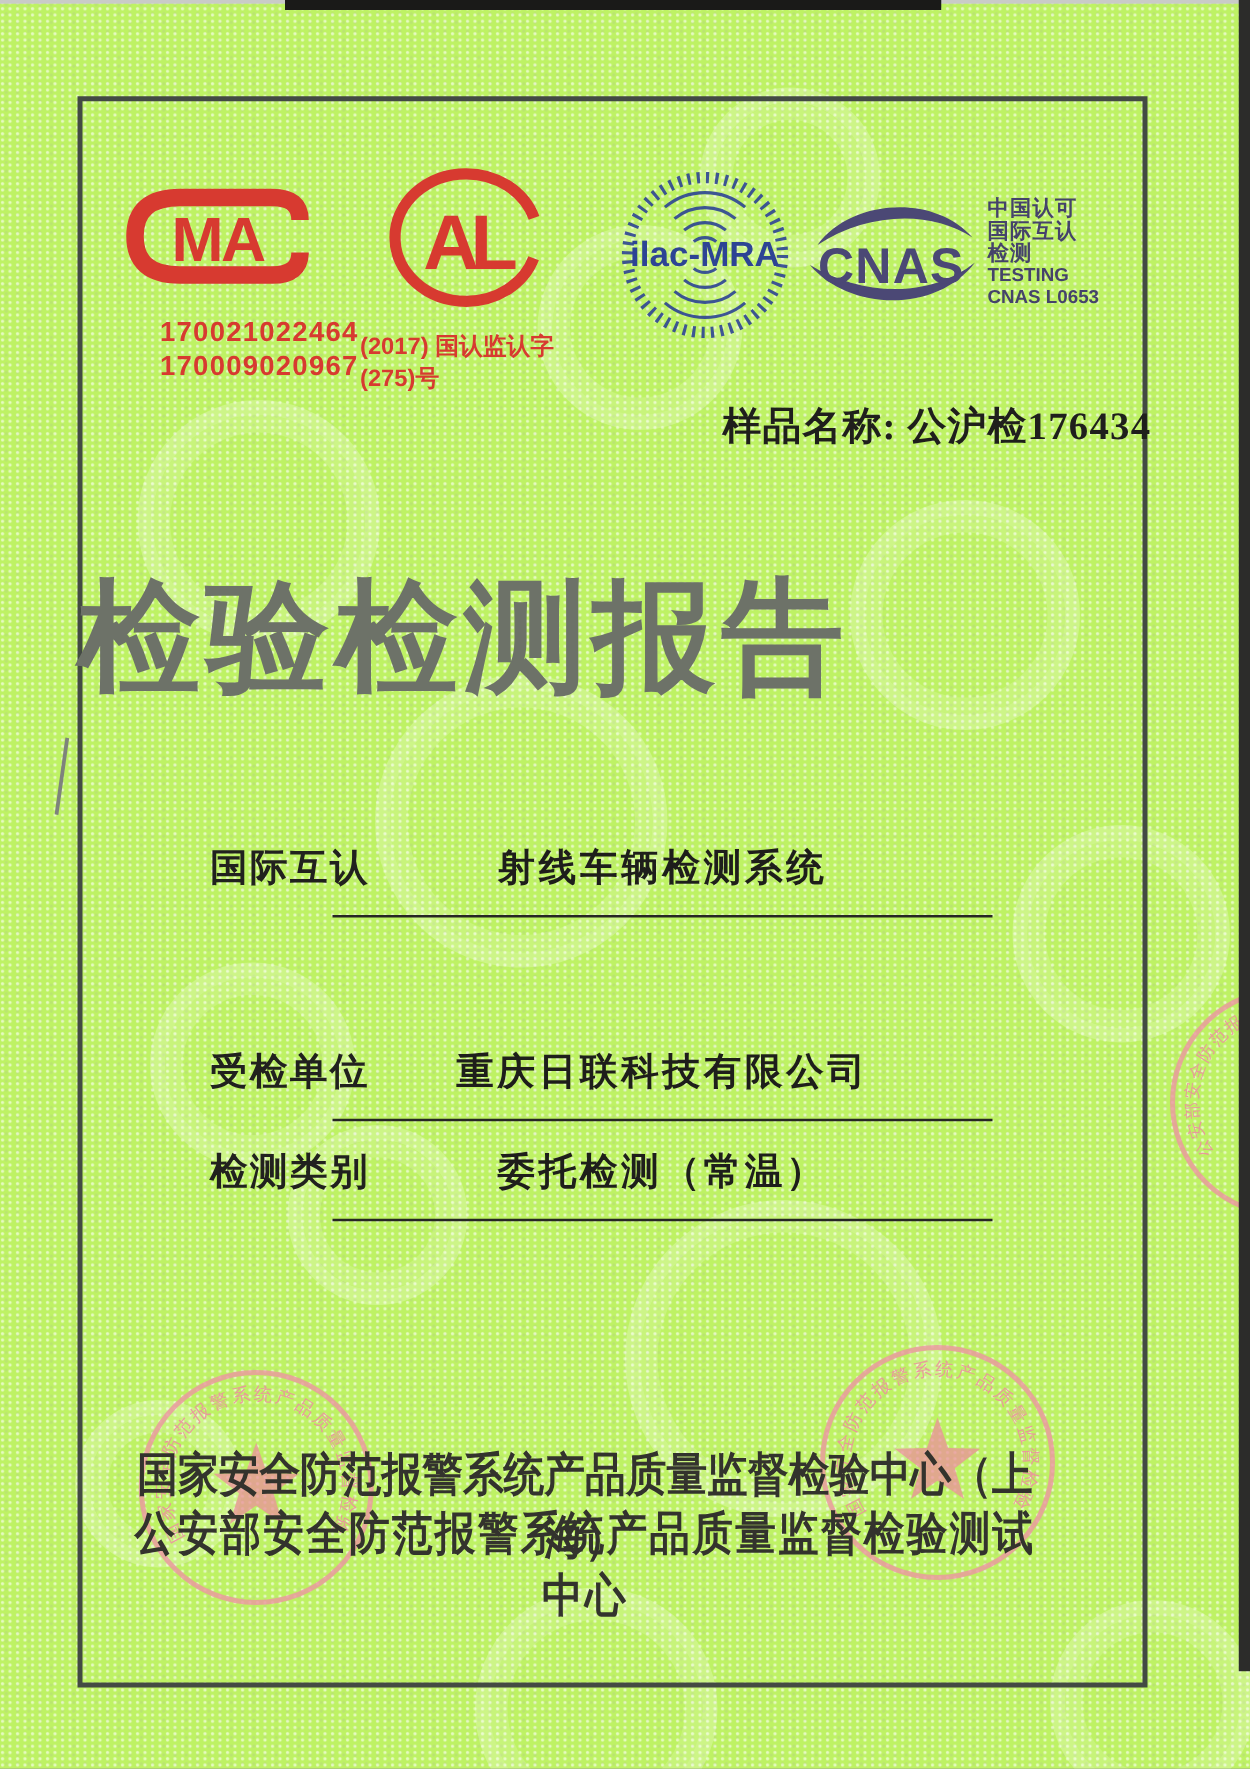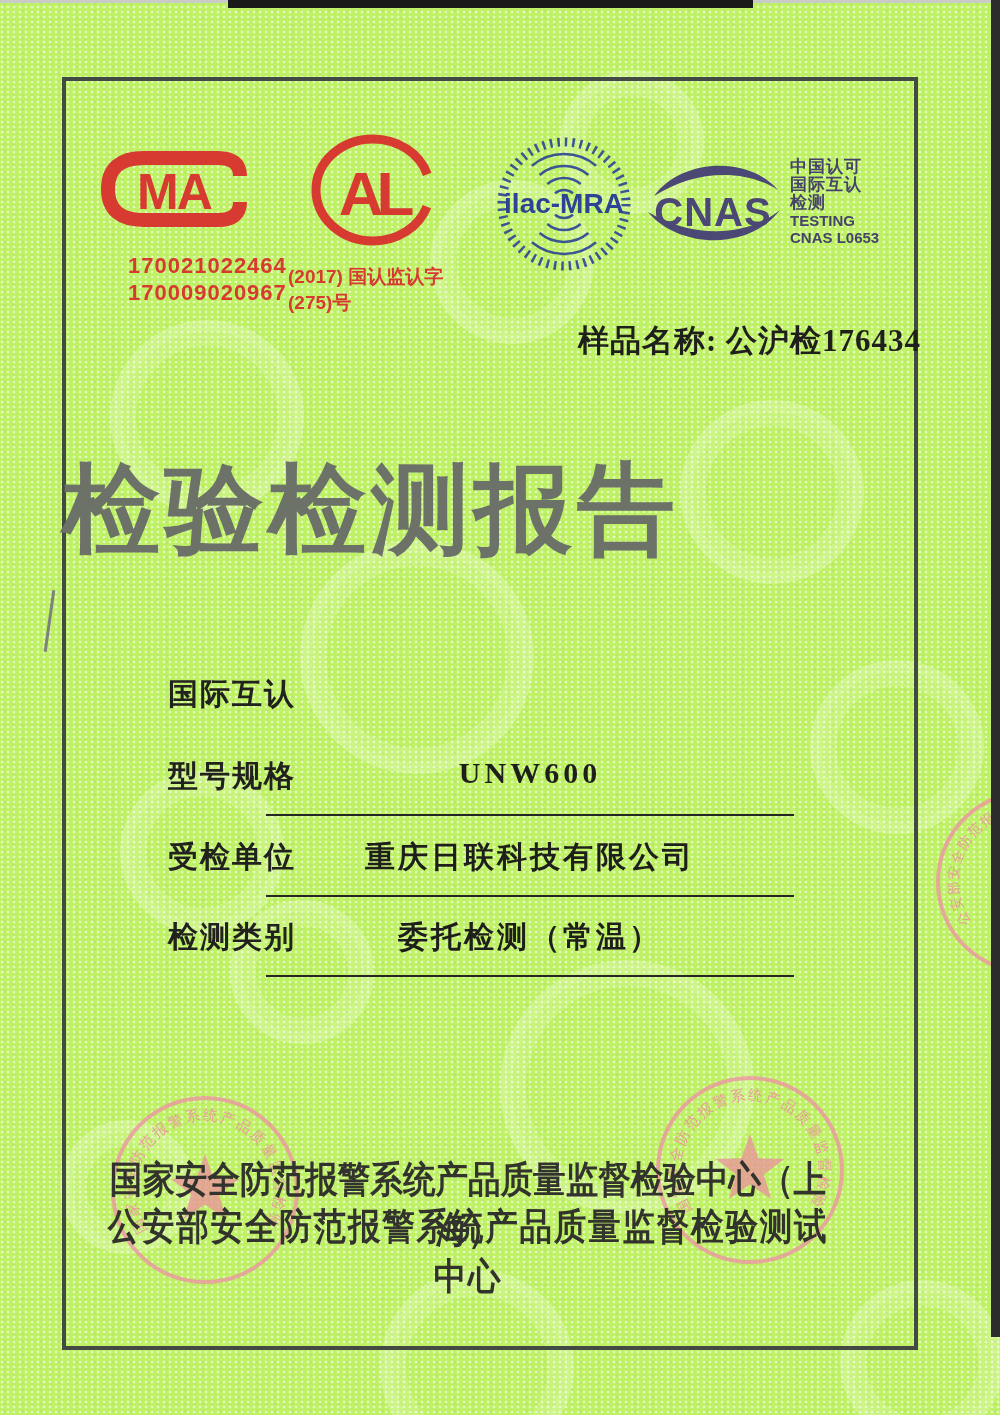--- a/index.html
+++ b/index.html
@@ -113,25 +113,22 @@
     <div class="en">TESTING</div>
     <div class="en">CNAS L0653</div>
   </div>
 
   <div class="report-no">样品名称: 公沪检176434</div>
 
   <h1 class="title">检验检测报告</h1>
 
   <div class="field-row" style="top:674px">
     <span class="f-label">国际互认</span>
-  </div>
-  <div class="field-row" style="top:756px">
-    <span class="f-label">型号规格</span>
     <div class="f-rule">
-      <span class="f-value" style="letter-spacing:4px">UNW600</span>
+      <span class="f-value">射线车辆检测系统</span>
     </div>
   </div>
   <div class="field-row" style="top:917px">
     <span class="f-label">检测类别</span>
     <div class="f-rule">
       <span class="f-value">委托检测（常温）</span>
     </div>
   </div>
   <div class="field-row" style="top:837px">
     <span class="f-label">受检单位</span>

